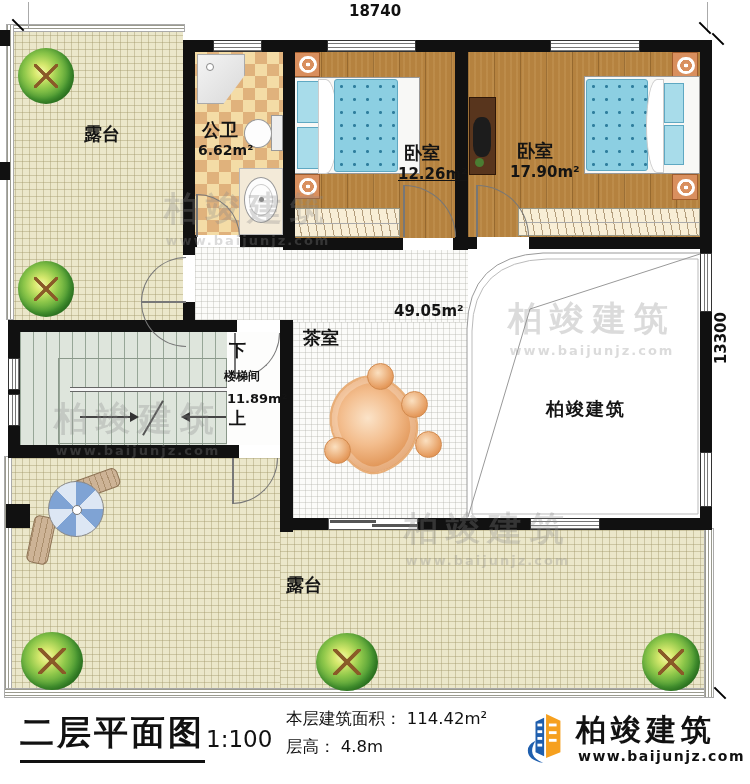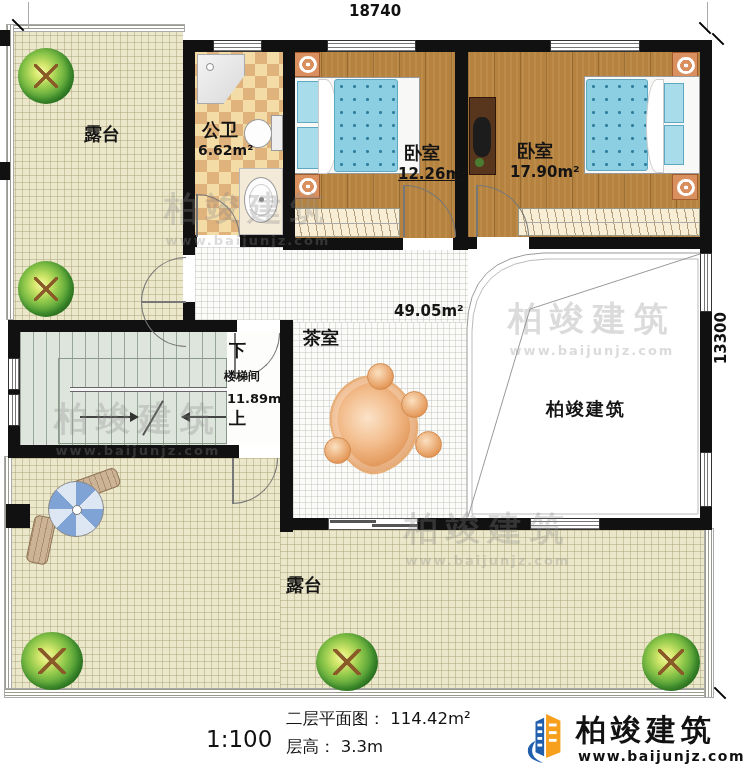--- a/index.html
+++ b/index.html
@@ -249,23 +249,24 @@
     <div class="abs dim dim-v" style="left:712px;top:312px;">13300</div>
     <div class="abs extline" style="left:28px;top:2px;width:1px;height:26px;"></div>
     <div class="abs extline" style="left:707px;top:2px;width:1px;height:30px;"></div>
     <div class="abs tick" style="left:10px;top:24px;"></div>
     <div class="abs tick" style="left:697px;top:27px;"></div>
     <div class="abs tick" style="left:710px;top:38px;"></div>
     <div class="abs tick" style="left:712px;top:692px;"></div>
   </div>
 
   <div id="footer">
+    <div class="abs ftitle" style="left:20px;top:10px;">二层平面图</div>
     <div class="abs fscale" style="left:206px;top:26px;">1:100</div>
-    <div class="abs finfo" style="left:286px;top:8px;">二层平面图： 114.42m²</div>
-    <div class="abs finfo" style="left:286px;top:36px;">层高： 3.3m</div>
+    <div class="abs finfo" style="left:286px;top:8px;">本层建筑面积： 114.42m²</div>
+    <div class="abs finfo" style="left:286px;top:36px;">层高： 4.8m</div>
     <svg class="abs" style="left:524px;top:8px;" width="46" height="56" viewBox="0 0 48 58">
       <path d="M12 34 Q2 50 20 57 Q4 54 4 44 Q4 38 12 34 Z" fill="#1f5fae"></path>
       <polygon points="12,14 21,10 21,50 12,46" fill="#1f5fae"></polygon>
       <rect x="14" y="16" width="5" height="3" fill="#fff"></rect>
       <rect x="14" y="23" width="5" height="3" fill="#fff"></rect>
       <rect x="14" y="30" width="5" height="3" fill="#fff"></rect>
       <rect x="14" y="37" width="5" height="3" fill="#fff"></rect>
       <polygon points="23,6 38,13 38,46 23,52" fill="#f6a01e"></polygon>
       <rect x="26" y="16" width="8" height="3" fill="#fff"></rect>
       <rect x="26" y="24" width="8" height="3" fill="#fff"></rect>

